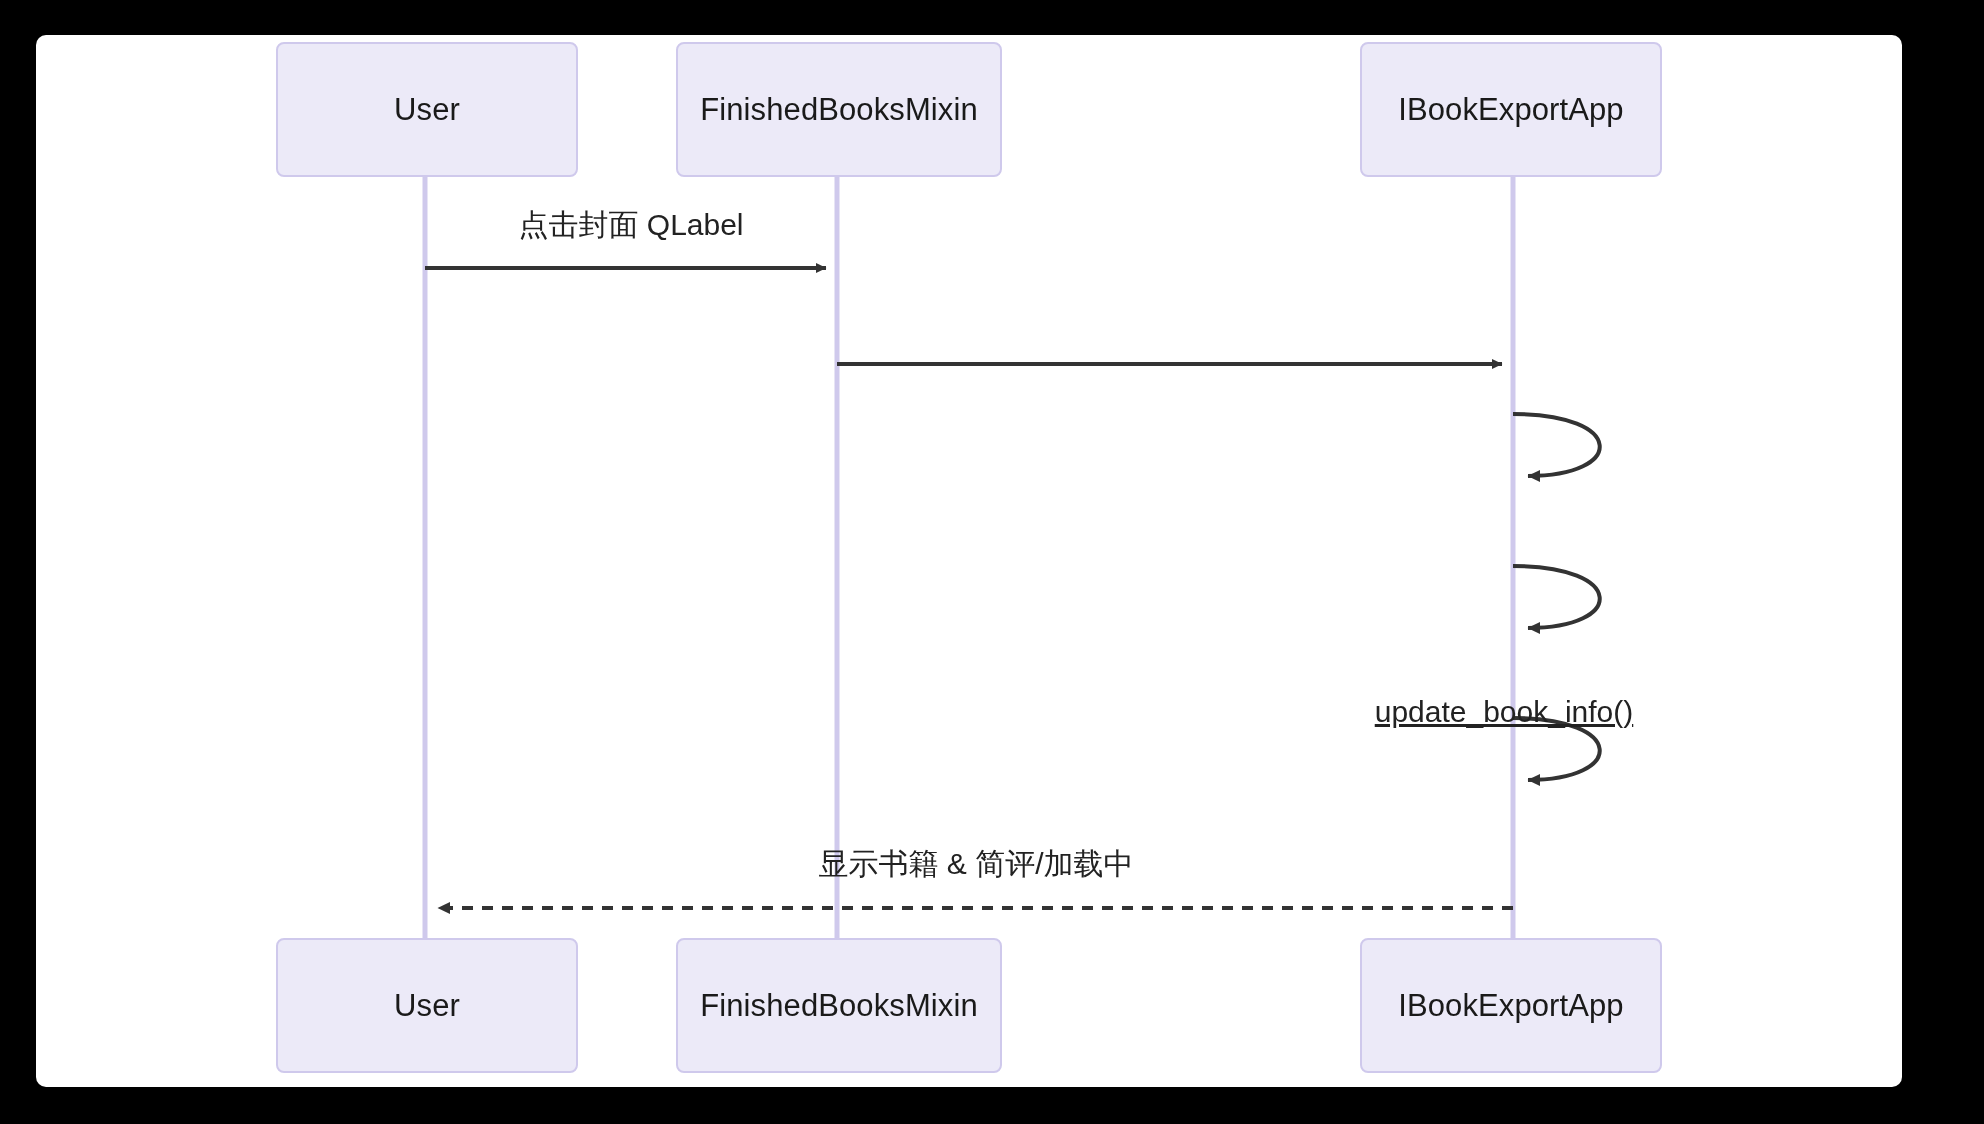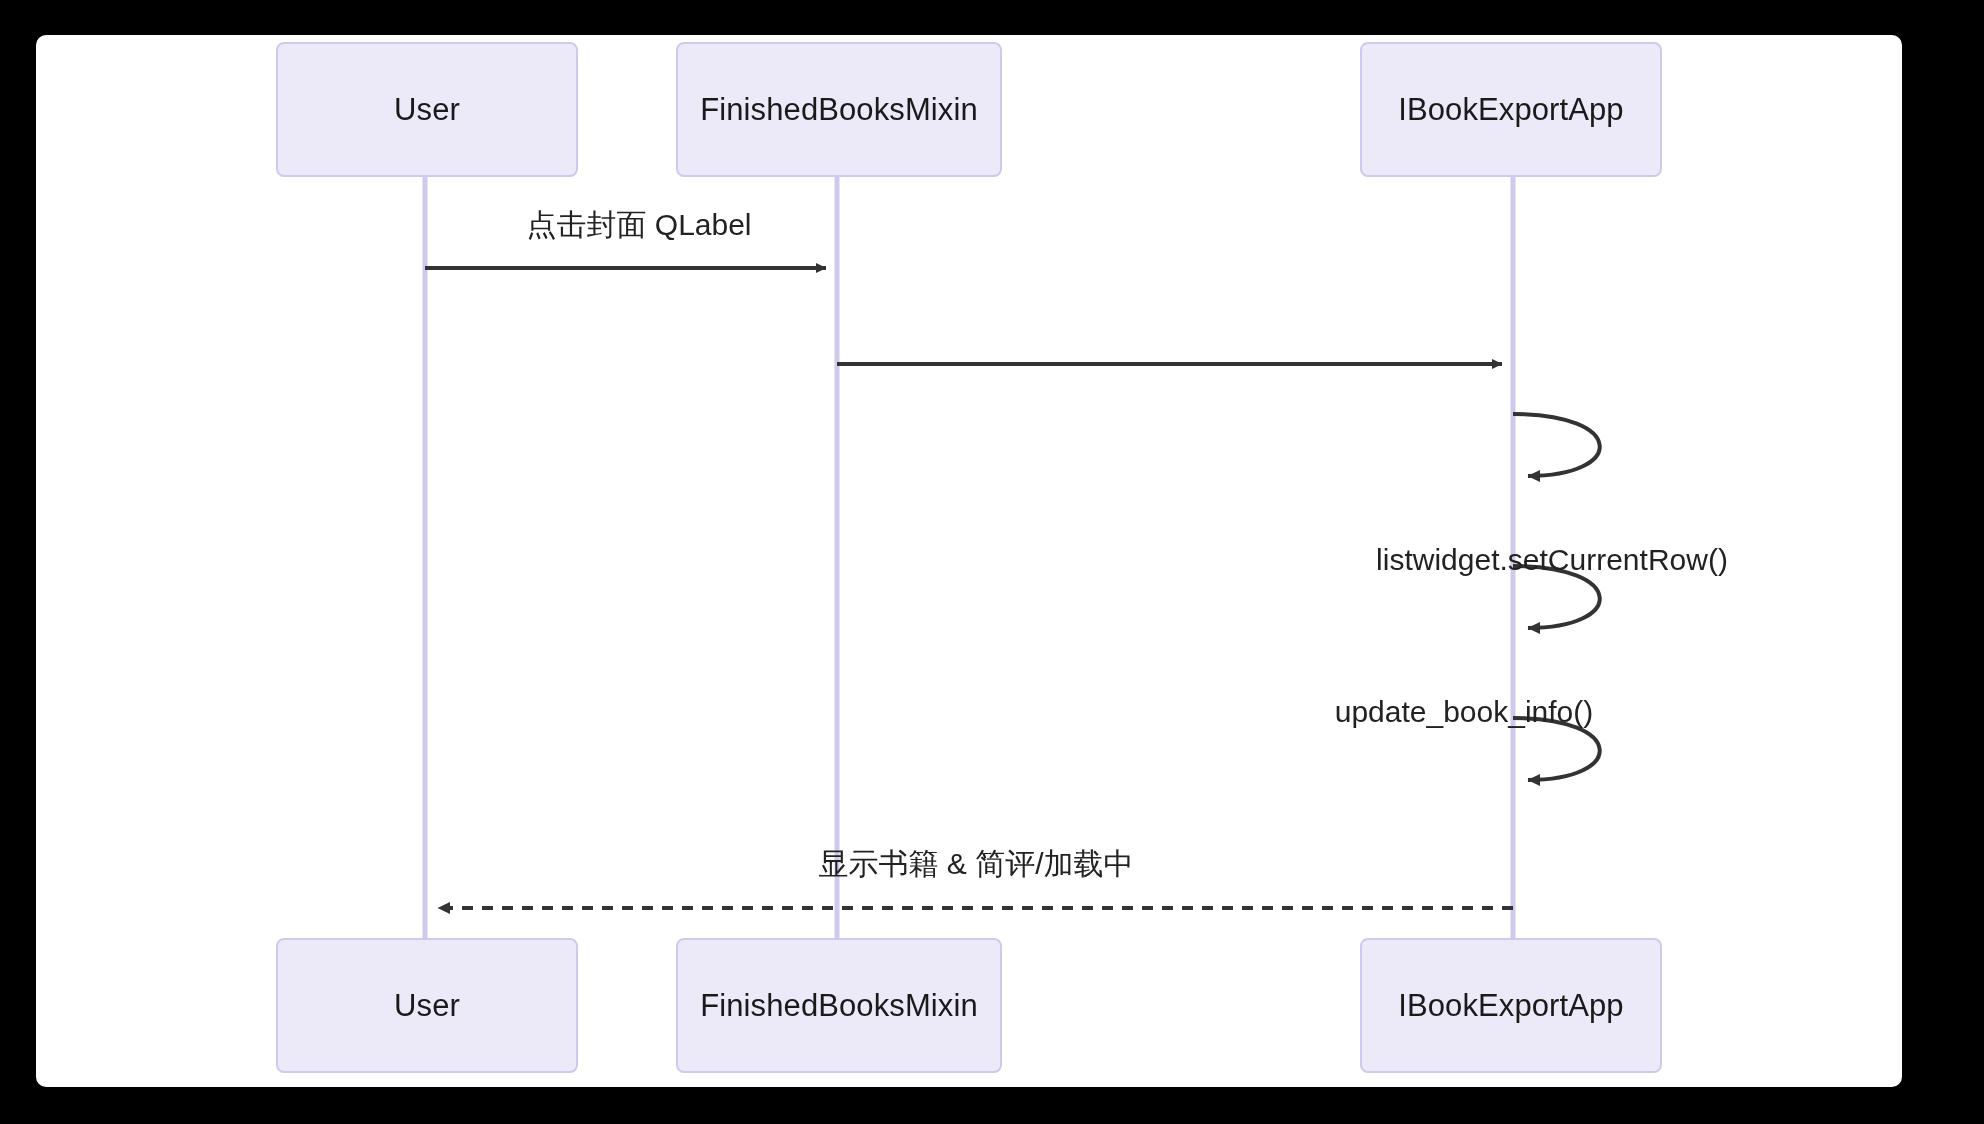--- a/index.html
+++ b/index.html
@@ -120,23 +120,22 @@
   </div>
 
   <div class="participant-box" style="left:640px; top:903px; width:326px; height:135px;">
     <span class="participant-label">FinishedBooksMixin</span>
   </div>
 
   <div class="participant-box" style="left:1324px; top:903px; width:302px; height:135px;">
     <span class="participant-label">IBookExportApp</span>
   </div>
 
-  <span class="msg-label" style="left:595px; top:170px;margin-left:8px;">点击封面 QLabel</span>
+  <span class="msg-label" style="left:595px; top:170px;">点击封面 QLabel</span>
 
 
 
-  <span class="msg-label" style="left:1516px; top:508px;">listwidget.setCurrentRow()</span>
 
-  <span class="msg-label" style="left:1428px; top:660px;">update_book_info()</span>
+  <span class="msg-label" style="left:1468px; top:660px;text-decoration:underline;">update_book_info()</span>
 
   <span class="msg-label" style="left:940px; top:809px;">显示书籍 &amp; 简评/加载中</span>
 
 </div>
 
 </body></html>

